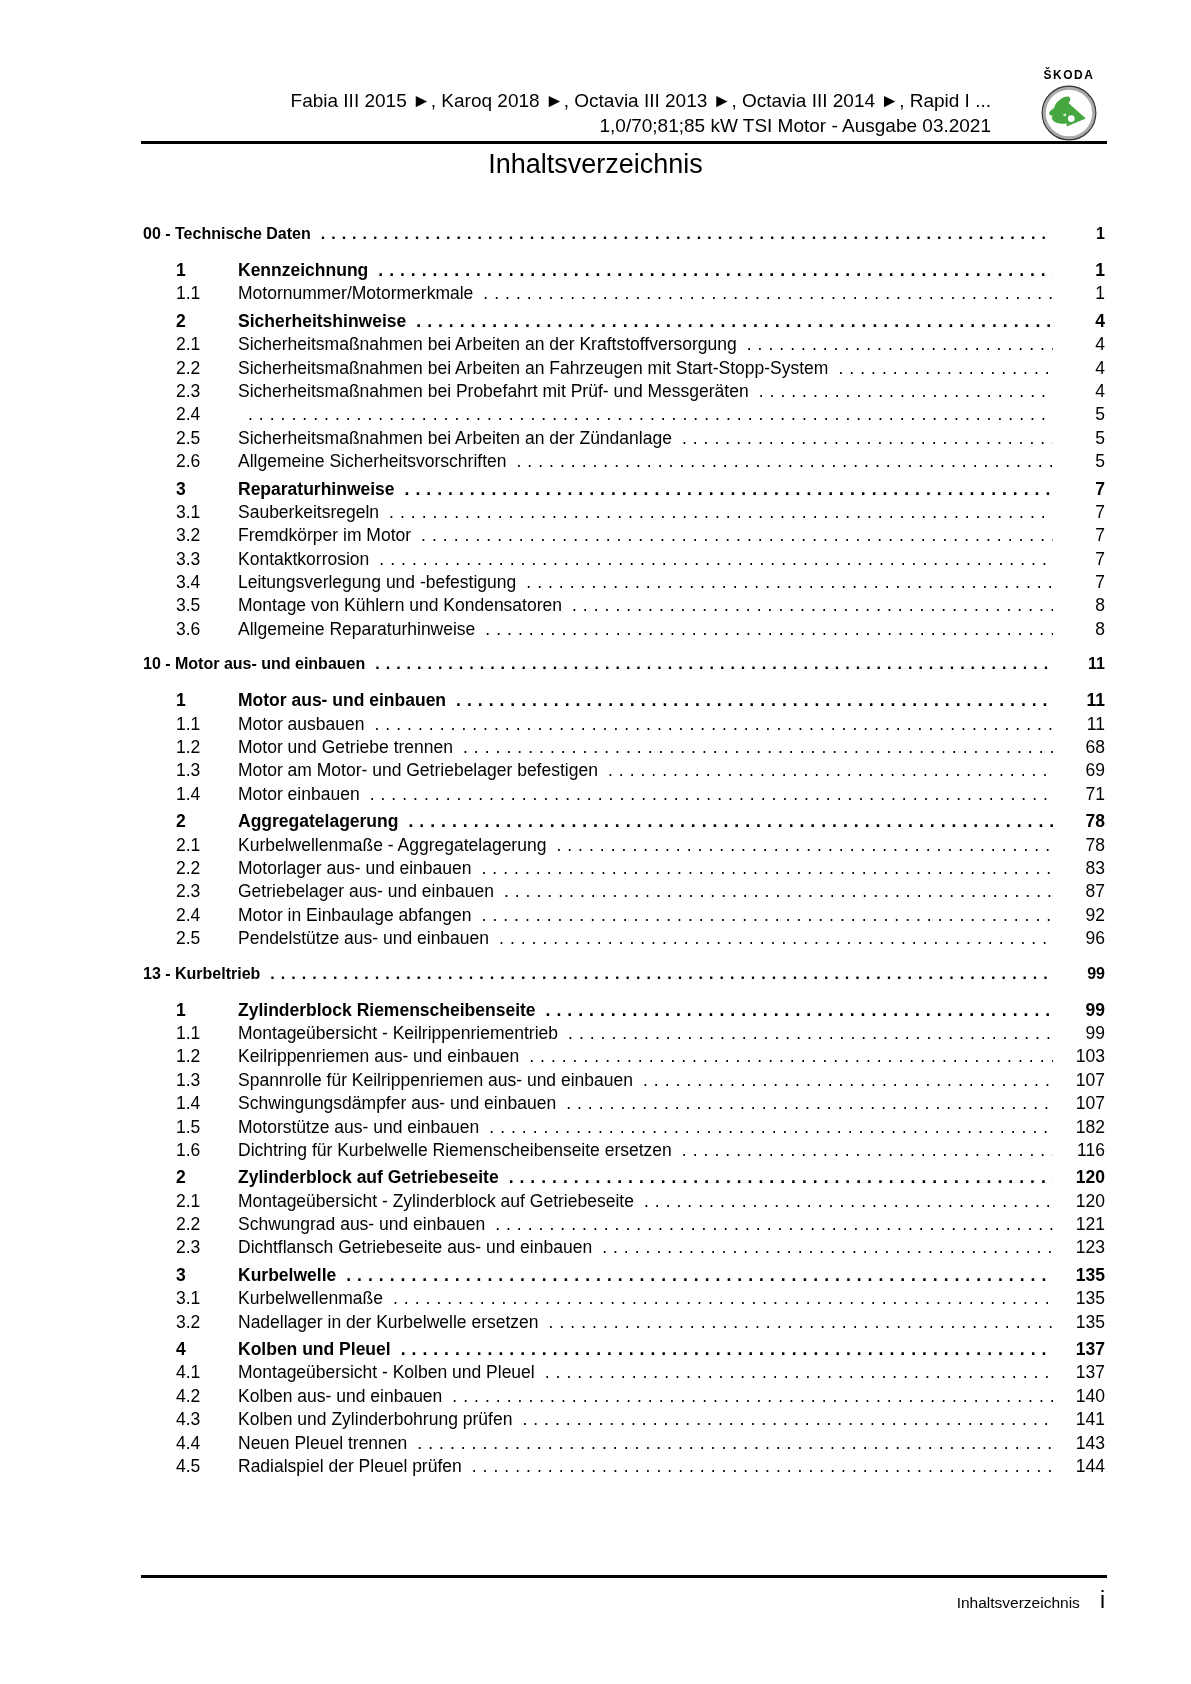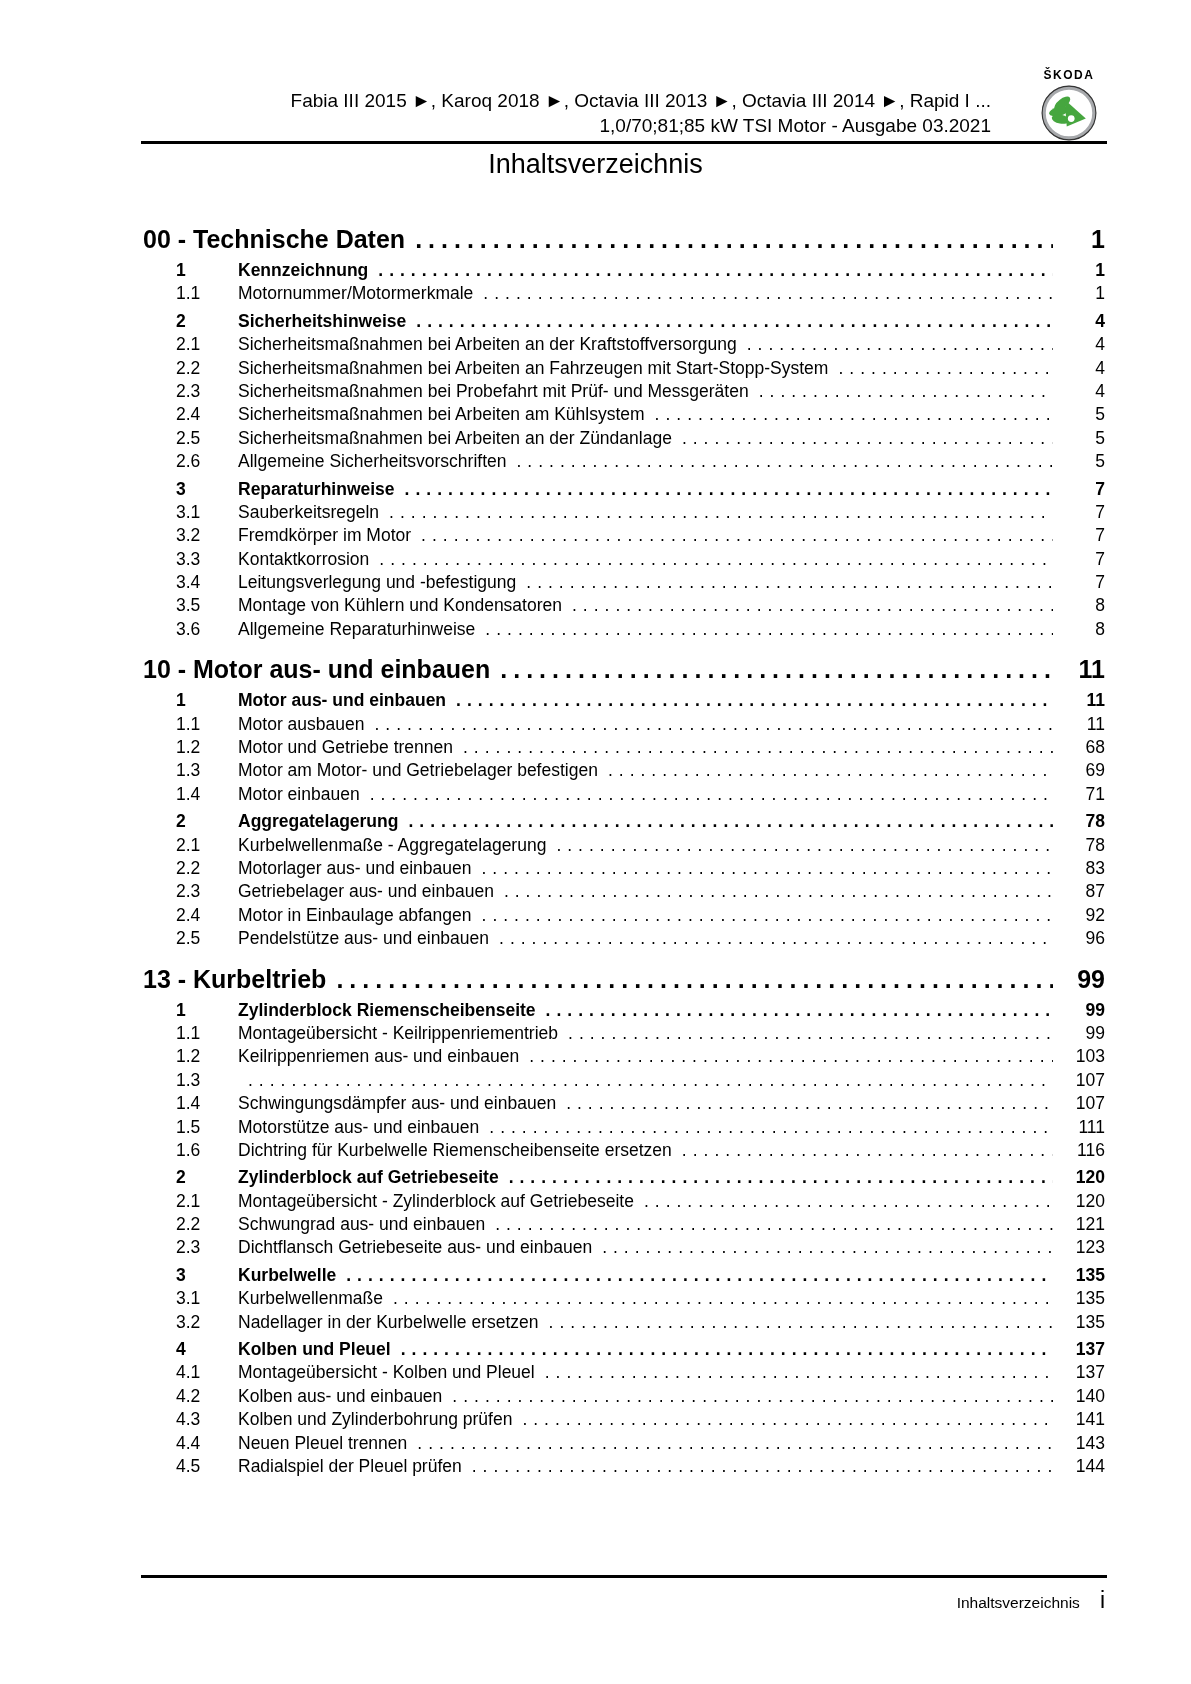--- a/index.html
+++ b/index.html
@@ -30,21 +30,21 @@
   .doc-title{
     position:absolute;top:146px;left:0;width:1191px;
     text-align:center;font-size:27px;line-height:36px;
   }
 
   
   .toc{position:absolute;top:212px;left:143px;width:962px;}
   .chapter-row{
     display:flex;align-items:baseline;
     margin-top:13px;margin-bottom:5px;height:30px;
-    font-size:25px;font-weight:bold;white-space:nowrap;
+    font-size:16px;font-weight:bold;white-space:nowrap;
   }
   .entry-row{
     display:flex;align-items:baseline;height:23.4px;
     font-size:17.5px;white-space:nowrap;
   }
   .entry-row.bold{font-weight:bold;margin-top:4px;}
   .num{flex:none;width:62px;margin-left:33px;}
   .etitle,.ch-label{flex:none;}
   .leader{
     flex:1;overflow:hidden;white-space:nowrap;
@@ -132,21 +132,20 @@
         <span class="page-num">4</span>
       </div>
       <div class="entry-row">
         <span class="num">2.3</span>
         <span class="etitle">Sicherheitsmaßnahmen bei Probefahrt mit Prüf- und Messgeräten</span>
         <span class="leader"></span>
         <span class="page-num">4</span>
       </div>
       <div class="entry-row">
         <span class="num">2.4</span>
-        <span class="etitle">Sicherheitsmaßnahmen bei Arbeiten am Kühlsystem</span>
         <span class="leader"></span>
         <span class="page-num">5</span>
       </div>
       <div class="entry-row">
         <span class="num">2.5</span>
         <span class="etitle">Sicherheitsmaßnahmen bei Arbeiten an der Zündanlage</span>
         <span class="leader"></span>
         <span class="page-num">5</span>
       </div>
       <div class="entry-row">
@@ -286,34 +285,35 @@
         <span class="page-num">99</span>
       </div>
       <div class="entry-row">
         <span class="num">1.2</span>
         <span class="etitle">Keilrippenriemen aus- und einbauen</span>
         <span class="leader"></span>
         <span class="page-num">103</span>
       </div>
       <div class="entry-row">
         <span class="num">1.3</span>
+        <span class="etitle">Spannrolle für Keilrippenriemen aus- und einbauen</span>
         <span class="leader"></span>
         <span class="page-num">107</span>
       </div>
       <div class="entry-row">
         <span class="num">1.4</span>
         <span class="etitle">Schwingungsdämpfer aus- und einbauen</span>
         <span class="leader"></span>
         <span class="page-num">107</span>
       </div>
       <div class="entry-row">
         <span class="num">1.5</span>
         <span class="etitle">Motorstütze aus- und einbauen</span>
         <span class="leader"></span>
-        <span class="page-num">111</span>
+        <span class="page-num">182</span>
       </div>
       <div class="entry-row">
         <span class="num">1.6</span>
         <span class="etitle">Dichtring für Kurbelwelle Riemenscheibenseite ersetzen</span>
         <span class="leader"></span>
         <span class="page-num">116</span>
       </div>
       <div class="entry-row bold">
         <span class="num">2</span>
         <span class="etitle">Zylinderblock auf Getriebeseite</span>

